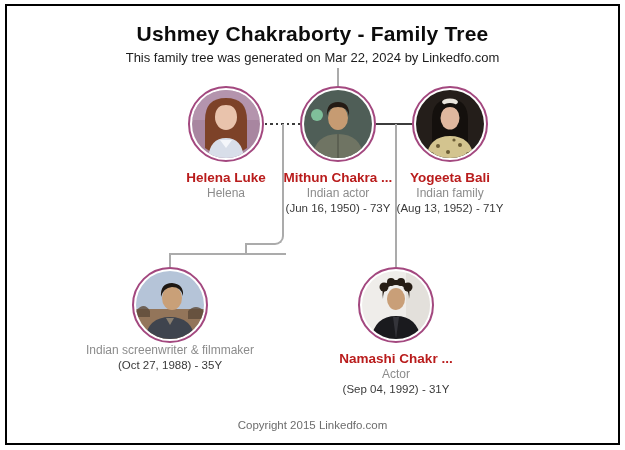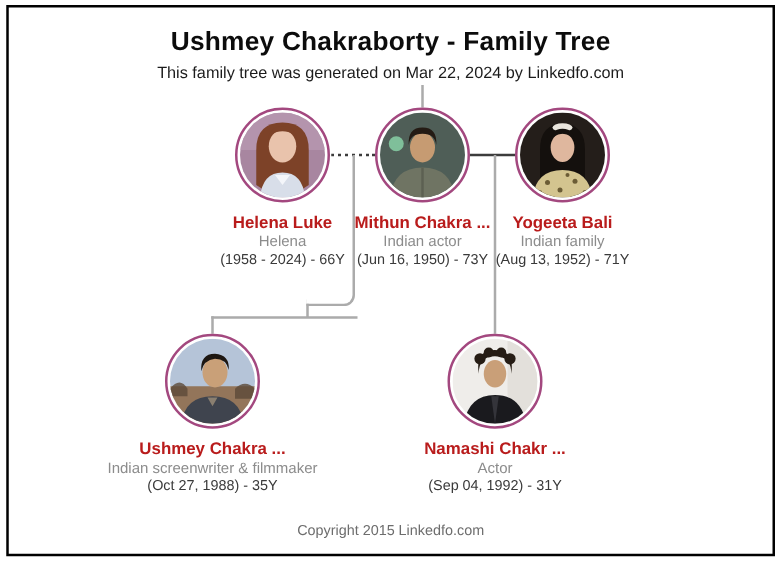--- a/index.html
+++ b/index.html
@@ -55,21 +55,20 @@
         <rect width="68" height="30" fill="#b99ab2" opacity="0.7"></rect>
         <path d="M13,30 Q13,8 34,8 Q55,8 55,30 L55,58 Q44,66 34,66 Q24,66 13,58 Z" fill="#7d4228"></path>
         <path d="M16,68 Q18,48 34,48 Q50,48 52,68 Z" fill="#d8dee9"></path>
         <path d="M28,50 L34,58 L40,50 Z" fill="#f4f6fa"></path>
         <ellipse cx="34" cy="27" rx="11" ry="13" fill="#e9c3ac"></ellipse>
         <path d="M22,24 Q23,11 34,11 Q45,11 46,24 Q44,15 34,15 Q24,15 22,24 Z" fill="#7d4228"></path>
       </svg>
     </div>
     <div class="p-name">Helena Luke</div>
     <div class="p-desc">Helena</div>
-    <div class="p-date">(1958 - 2024) - 66Y</div>
   </div>
 
   <div class="person" style="left:253px;top:86px;">
     <div class="portrait">
       <svg viewBox="0 0 68 68" role="img">
         <rect width="68" height="68" fill="#4f5e57"></rect>
         <circle cx="13" cy="25" r="6" fill="#8fe0b0" opacity="0.75"></circle>
         <path d="M8,68 Q11,44 34,44 Q57,44 60,68 Z" fill="#6f7463"></path>
         <path d="M33,44 L35,44 L35,68 L33,68 Z" fill="#5c6052"></path>
         <ellipse cx="34" cy="28" rx="10" ry="12" fill="#c69b72"></ellipse>
@@ -109,21 +108,20 @@
         <rect width="68" height="46" fill="#b5c4d8"></rect>
         <rect y="38" width="68" height="30" fill="#93755a"></rect>
         <path d="M0,40 Q8,30 14,40 L14,46 L0,46 Z" fill="#5d4a38" opacity="0.8"></path>
         <path d="M52,40 Q60,32 68,40 L68,48 L52,48 Z" fill="#5d4a38" opacity="0.8"></path>
         <path d="M9,68 Q12,46 34,46 Q56,46 59,68 Z" fill="#3f444e"></path>
         <path d="M30,47 L34,54 L38,47 Z" fill="#8a7f70"></path>
         <ellipse cx="36" cy="27" rx="10" ry="12" fill="#c9a078"></ellipse>
         <path d="M25,26 Q24,12 36,12 Q48,13 47,25 Q45,16 36,16 Q27,17 25,26 Z" fill="#1d1712"></path>
       </svg>
     </div>
-    <div class="p-name">Ushmey Chakra ...</div>
     <div class="p-desc">Indian screenwriter &amp; filmmaker</div>
     <div class="p-date">(Oct 27, 1988) - 35Y</div>
   </div>
 
   <div class="person" style="left:311px;top:267px;">
     <div class="portrait">
       <svg viewBox="0 0 68 68" role="img">
         <rect width="68" height="68" fill="#efedea"></rect>
         <rect x="44" width="24" height="68" fill="#e3e0db"></rect>
         <path d="M9,68 Q13,45 34,45 Q55,45 59,68 Z" fill="#1a1a1e"></path>

